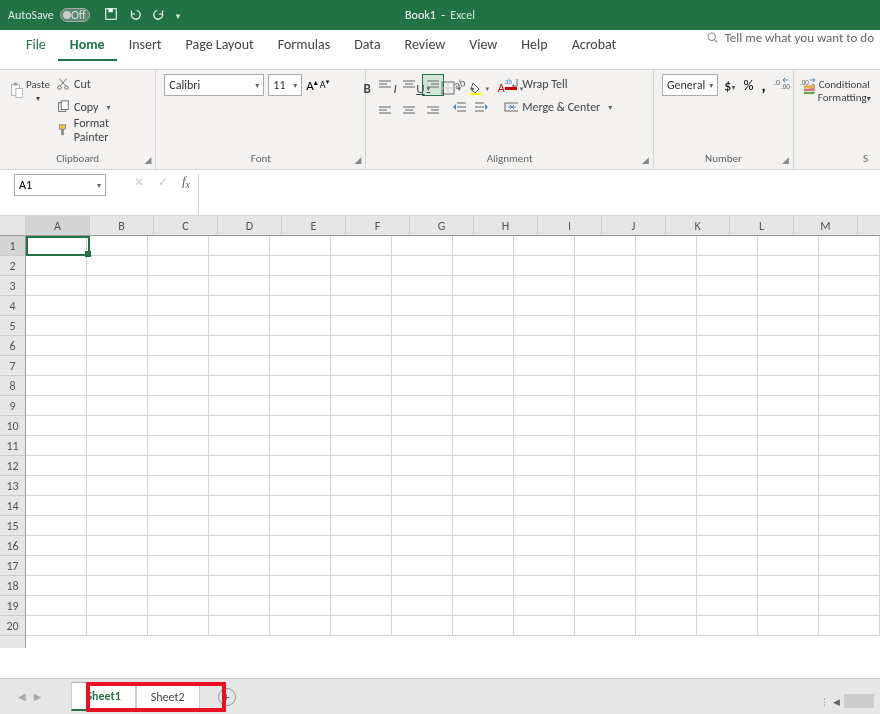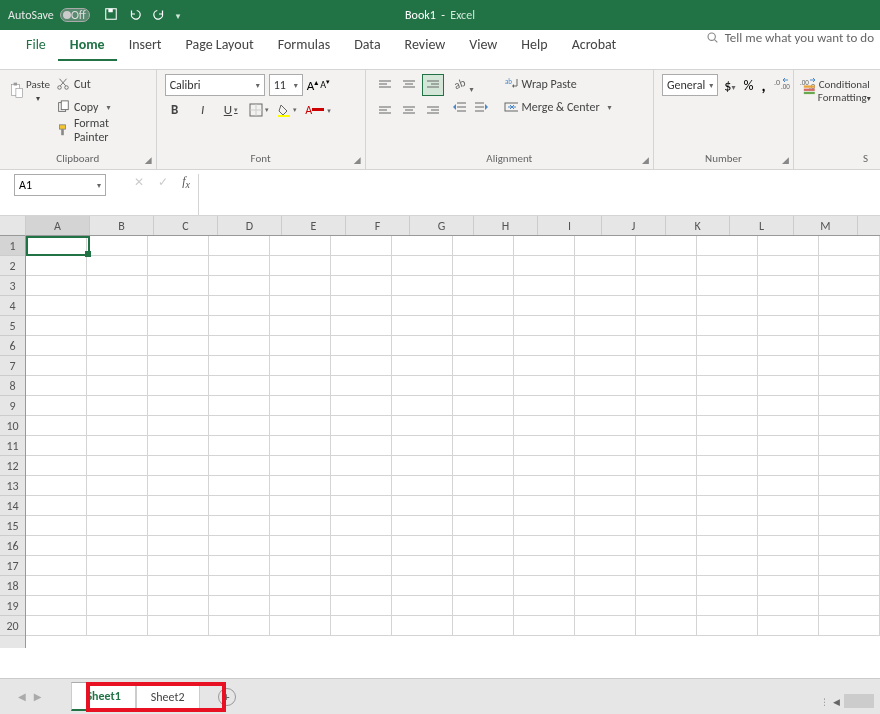--- a/index.html
+++ b/index.html
@@ -190,21 +190,21 @@
               <rect x="6" y="7" width="3" height="7" fill="#888"></rect>
             </svg>
           <span>Format Painter</span>
         </div>
       </div>
     </div>
     <div class="group-label"><span>Clipboard</span><span class="launcher">◢</span></div>
   </div>
 
   <div class="group" style="width:210px;">
-    <div style="display:flex;flex-direction:column;">
+    <div style="display:flex;flex-direction:row;gap:28px;">
       <div class="font-row">
         <div class="combo font-name">
             <span>Calibri</span>
             <span class="arrow">▾</span>
           </div>
         <div class="combo font-size">
             <span>11</span>
             <span class="arrow">▾</span>
           </div>
         <div class="aa">
@@ -311,21 +311,21 @@
               </svg></span>
         </div>
       </div>
       <div class="stack" style="margin-left:8px;">
         <div class="stack-item">
           <svg width="16" height="14">
               <text x="1" y="7" font-size="7" fill="#4a88c7">ab</text>
               <path d="M13 2 L13 9 L9 9" fill="none" stroke="#666"></path>
               <path d="M10 7 L8 9 L10 11" fill="#666"></path>
             </svg>
-          <span>Wrap Paste</span>
+          <span>Wrap Tell</span>
         </div>
         <div class="stack-item">
           <svg width="16" height="14">
               <rect x="1" y="3" width="14" height="8" fill="none" stroke="#666"></rect>
               <path d="M4 7 L7 7 M9 7 L12 7" stroke="#4a88c7"></path>
               <path d="M6 5 L8 7 L6 9 M10 5 L8 7 L10 9" fill="none" stroke="#4a88c7"></path>
             </svg>
           <span>Merge &amp; Center</span>
             <span style="font-size:8px;color:#666;margin-left:4px;">▾</span>
         </div>

